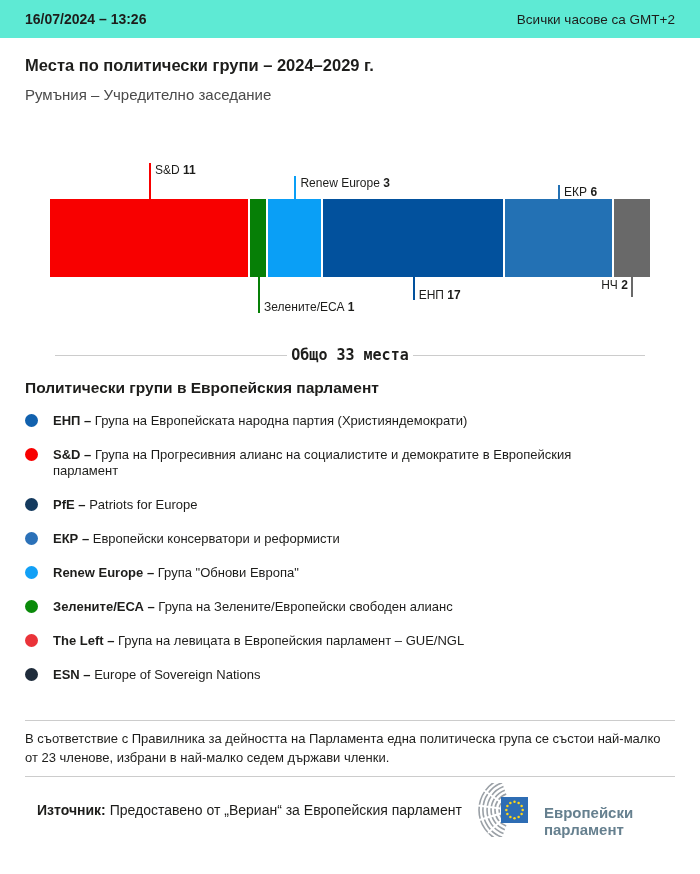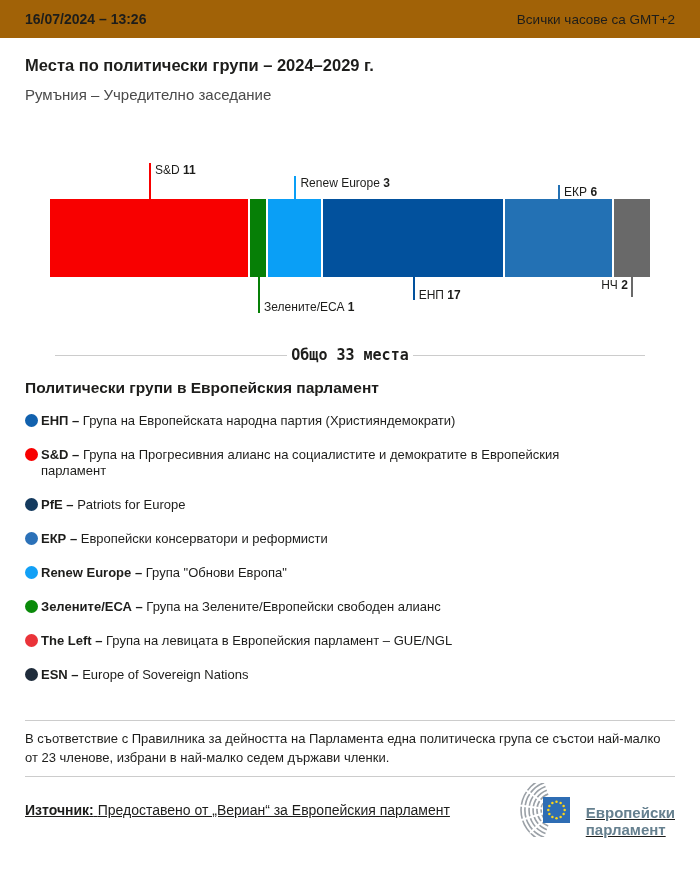--- a/index.html
+++ b/index.html
@@ -3,21 +3,21 @@
 <meta charset="utf-8">
 <style>
   * { box-sizing: border-box; margin: 0; padding: 0; }
   html, body { width: 700px; }
   body {
     height: 874px; background: #fff; color: #1d1d1b;
     font-family: "Liberation Sans", sans-serif;
     position: relative; overflow: hidden;
   }
   .topbar {
-    height: 38px; background: #a16207;
+    height: 38px; background: #5eead4;
     display: flex; justify-content: space-between; align-items: center;
     padding: 0 25px;
   }
   .topbar .dt { font-weight: bold; font-size: 14px; }
   .topbar .tz { font-size: 13.5px; }
   .title { margin: 18px 25px 8px; font-size: 16.5px; font-weight: bold; }
   .subtitle { margin: 11px 25px 0; font-size: 15px; color: #4a4a4a; font-weight: normal; }
 
   .chart { position: relative; height: 192px; margin-top: 35px; padding-left: 8px; }
   .bar { position: absolute; left: 50px; top: 61px; width: 600px; height: 78px; display: flex; }
@@ -26,32 +26,32 @@
   .tick { position: absolute; width: 2px; }
   .blabel { position: absolute; font-size: 12px; white-space: nowrap; }
   .blabel b { font-weight: bold; }
 
   .totalrow { display: flex; align-items: center; margin: 16px 55px 0; gap: 4px; }
   .totalrow .line { flex: 1; height: 1px; background: #ccc; }
   .total { font-family: "DejaVu Sans Mono", monospace; font-weight: bold; font-size: 15px; }
 
   .lheading { margin: 15px 25px 0; font-size: 15.5px; font-weight: bold; }
   ul.legend { list-style: none; margin: 16px 25px 0; }
-  ul.legend li { display: flex; gap: 3px; margin-bottom: 18px; font-size: 13px; line-height: 16px; align-items: flex-start; }
+  ul.legend li { display: flex; gap: 15px; margin-bottom: 18px; font-size: 13px; line-height: 16px; align-items: flex-start; }
   ul.legend li:last-child { margin-bottom: 0; }
   .dot { width: 13px; height: 13px; border-radius: 50%; flex: 0 0 13px; margin-top: 1px; }
   ul.legend p { max-width: 585px; }
   ul.legend b { font-weight: bold; }
 
   hr { border: none; border-top: 1px solid #ccc; margin: 0 25px; }
   .hr1 { margin-top: 37px; }
   .note { margin: 8px 25px 0; font-size: 13px; line-height: 19px; max-width: 678px; }
   .hr2 { margin-top: 9px; }
 
-  .srcrow { display: flex; justify-content: space-between; align-items: center; padding: 0 25px; margin-top: 4px; text-decoration: underline; }
+  .srcrow { display: flex; justify-content: flex-start; align-items: center; padding: 0 37px; margin-top: 4px; }
   .src { font-size: 14px; }
   .src b { font-weight: bold; }
   .logo { display: flex; align-items: center; gap: 8px; }
   .logotext { font-weight: bold; font-size: 15px; line-height: 17px; }
 </style>
 </head>
 <body>
 
 <header class="topbar">
   <span class="dt">16/07/2024 – 13:26</span>

